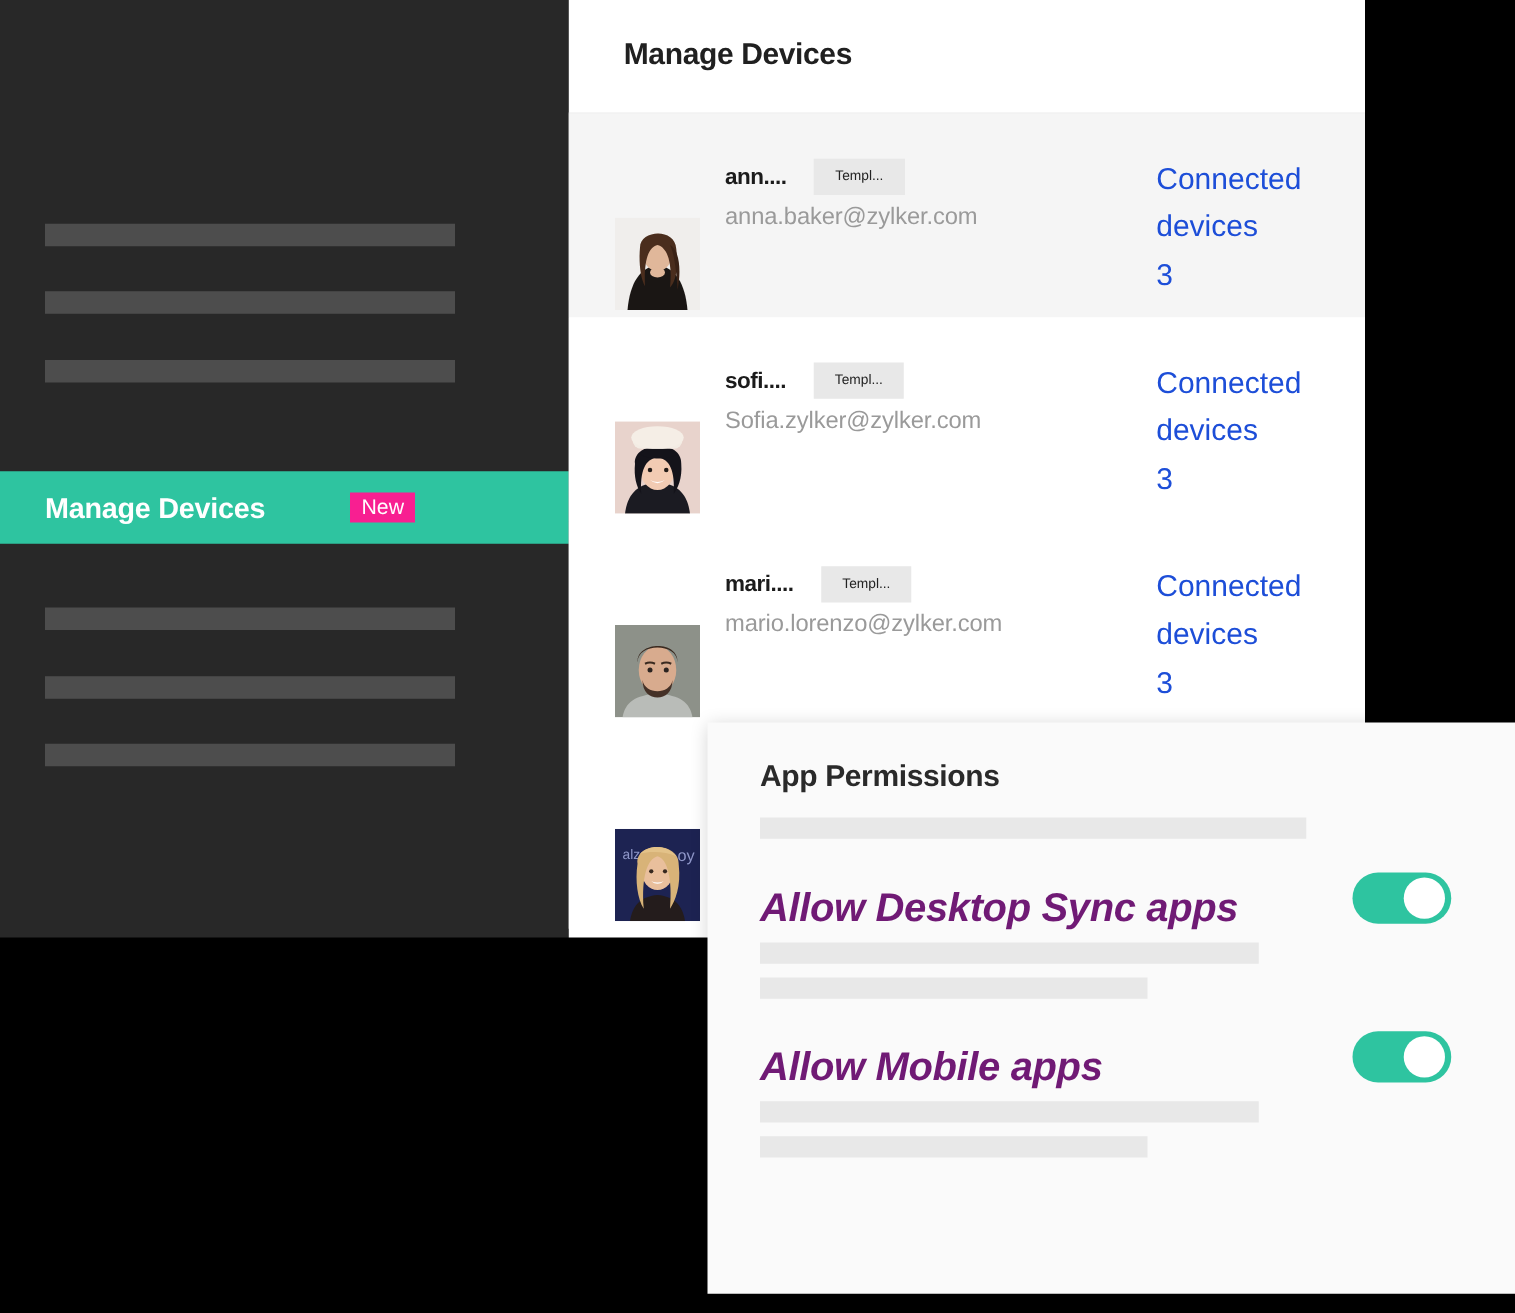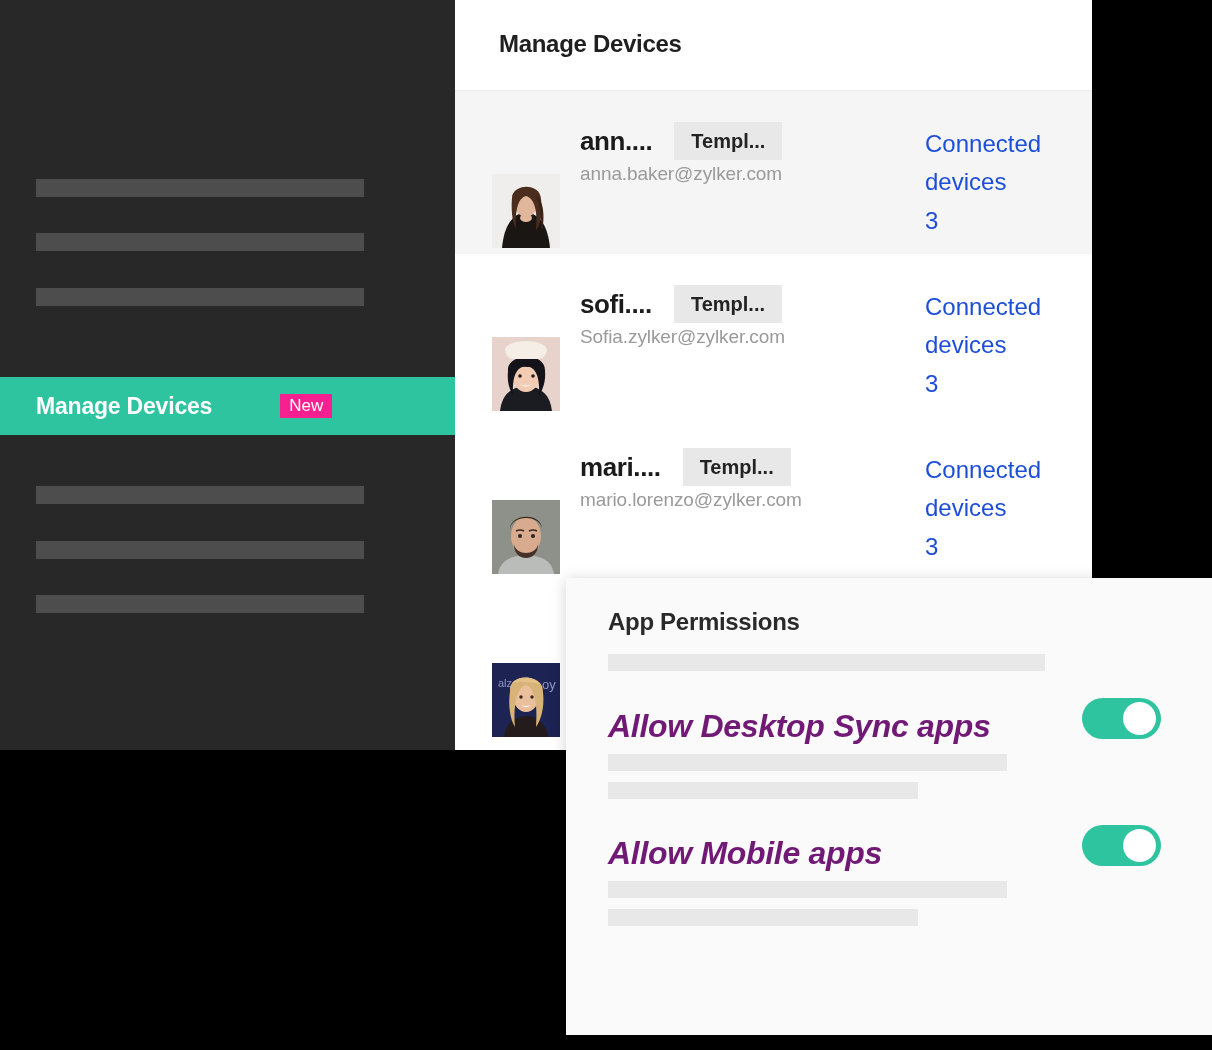--- a/index.html
+++ b/index.html
@@ -86,30 +86,30 @@
   .avatar svg{display:block;width:68px;height:74px;}
 
   .row-main{
     position:absolute;left:125px;top:32px;
   }
   .name-line{
     display:flex;align-items:center;
     height:36px;
   }
   .uname{
-    font-size:26px;font-weight:700;color:#1b1b1b;
+    font-size:18px;font-weight:700;color:#1b1b1b;
     letter-spacing:-0.4px;
     white-space:nowrap;
   }
   .tag{
     margin-left:22px;
     background:#e8e8e8;
     color:#232323;
-    font-size:20px;
-    font-weight:700;
+    font-size:11px;
+    font-weight:400;
     padding:9px 17px;
     line-height:1;
     white-space:nowrap;
   }
   .email{
     margin-top:4px;
     font-size:19px;
     color:#9a9a9a;
     letter-spacing:-0.1px;
     white-space:nowrap;

